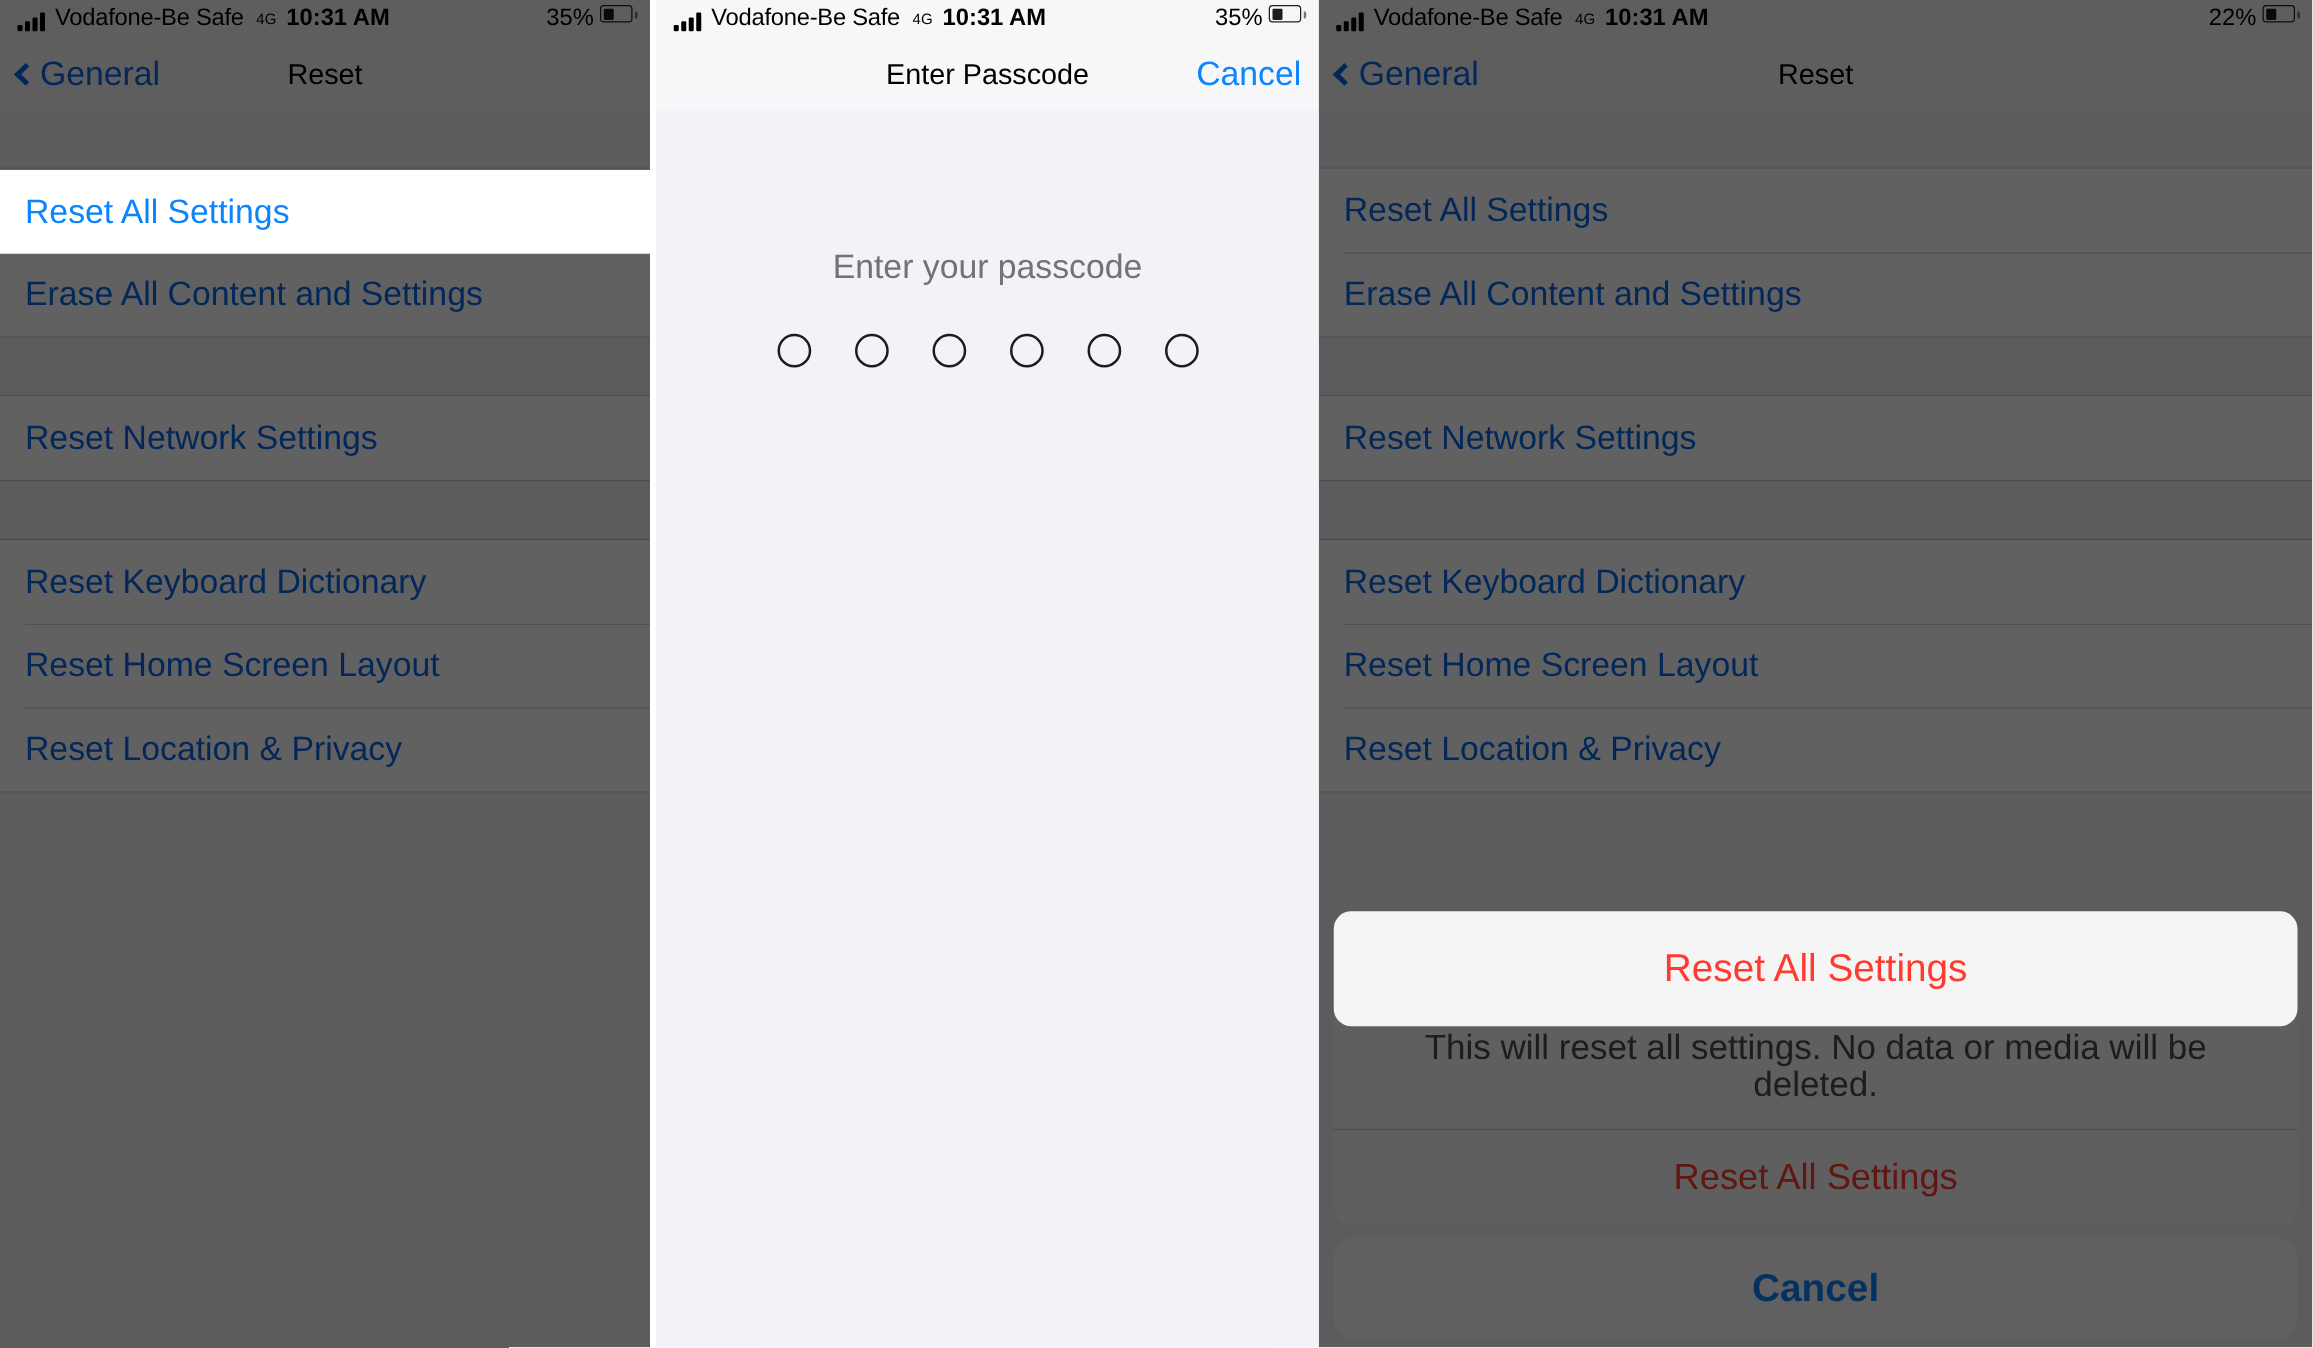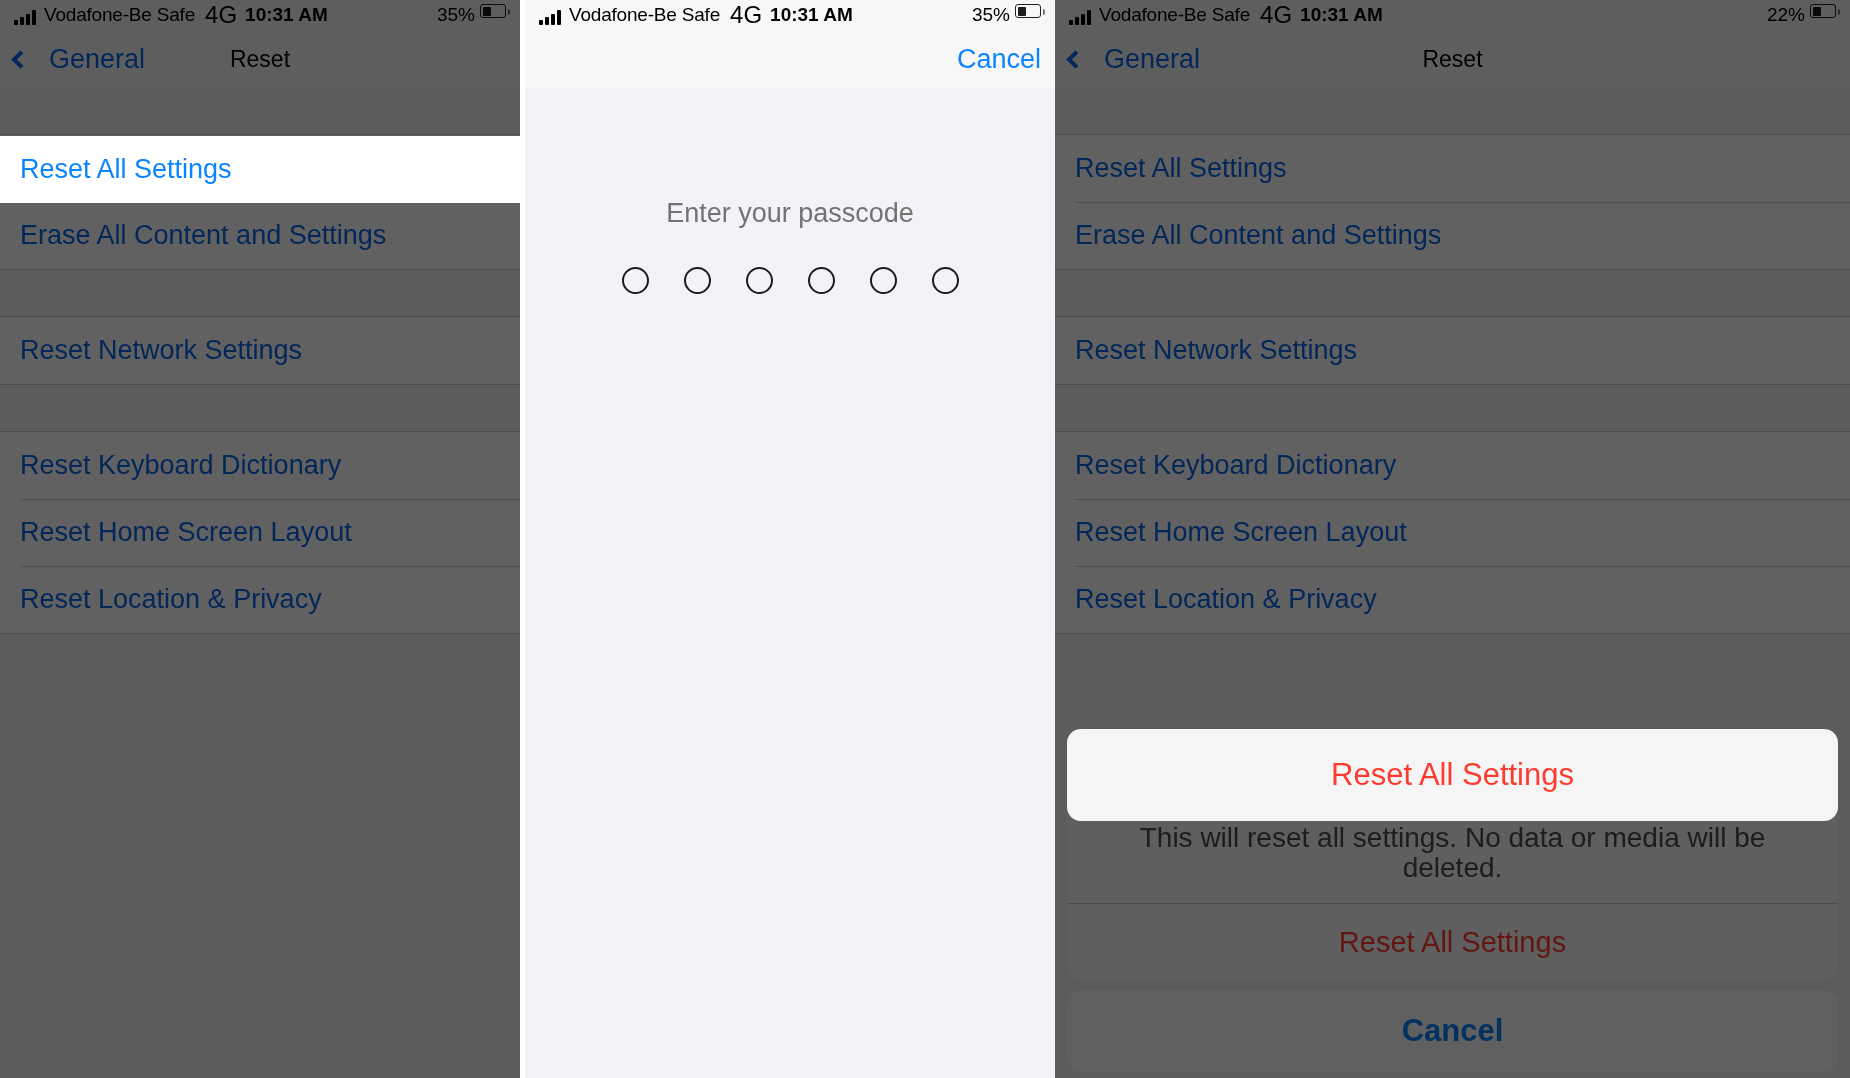--- a/index.html
+++ b/index.html
@@ -48,42 +48,42 @@
     z-index: 5;
   }
   .sb-left { display:flex; align-items:flex-end; gap:8px; }
   .signal-bars { display:flex; align-items:flex-end; gap:2px; height:15px;}
   .signal-bars i { display:block; width:4px; background:#000; border-radius:1px; }
   .signal-bars i:nth-child(1){height:5px;}
   .signal-bars i:nth-child(2){height:8px;}
   .signal-bars i:nth-child(3){height:11px;}
   .signal-bars i:nth-child(4){height:15px;}
   .carrier { font-size:19px; letter-spacing:-0.2px; line-height:20px; }
-  .net-type { font-size:24px; margin-left:2px; line-height:20px;}
+  .net-type { font-size:12px; margin-left:2px; line-height:20px;}
   .clock { font-size:19px; font-weight:bold; margin-left:0; line-height:20px;}
   .sb-right { margin-left:auto; display:flex; gap:5px;}
   .batt-pct { font-size:19px; }
   .batt-icon { position:relative; width:26px; height:14px; border:1.6px solid #222; border-radius:3px;}
   .batt-icon::after{
     content:""; position:absolute; right:-5px; top:4px;
     width:2.5px; height:6px; background:#777; border-radius:0 2px 2px 0;
   }
   .batt-fill { position:absolute; left:1.5px; top:1.5px; bottom:1.5px; width:8px; background:#1c1c1e; border-radius:1px;}
 
   
   .nav-bar {
     position: relative;
     height: 58px;
     background: #f7f7fa;
     display: flex;
     align-items: center;
     padding: 0 14px;
     z-index: 5;
   }
-  .nav-back { display:flex; align-items:center; gap:22px; color:#0a68e8; font-size:27px; }
+  .nav-back { display:flex; align-items:center; gap:5px; color:#0a68e8; font-size:27px; }
   .chev {
     width:13px; height:13px;
     border-left:4px solid currentColor; border-bottom:4px solid currentColor;
     transform: rotate(45deg);
     display:inline-block;
   }
   .nav-title {
     position:absolute; left:0; right:0; text-align:center;
     font-size:23px; font-weight:normal; color:#000; pointer-events:none;
   }
@@ -269,20 +269,21 @@
       </div>
       <div class="sb-right">
         <span class="batt-pct">35%</span>
         <span class="batt-icon">
             <span class="batt-fill"></span>
           </span>
       </div>
     </div>
 
     <div class="nav-bar">
+      <div class="nav-title">Enter Passcode</div>
       <div class="nav-right">Cancel</div>
     </div>
 
     <div class="passcode-body">
       <div class="passcode-prompt">Enter your passcode</div>
       <div class="dots">
         <span class="dot"></span>
         <span class="dot"></span>
         <span class="dot"></span>
         <span class="dot"></span>

